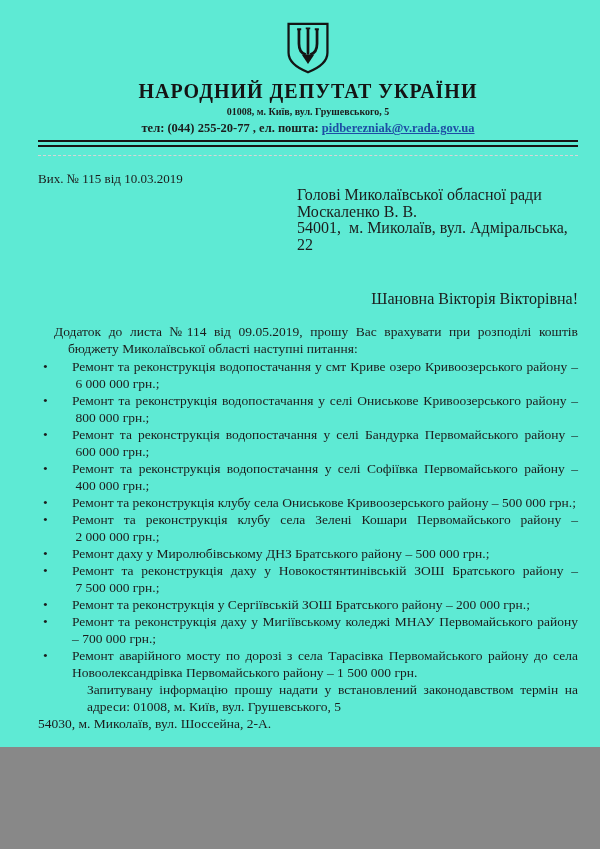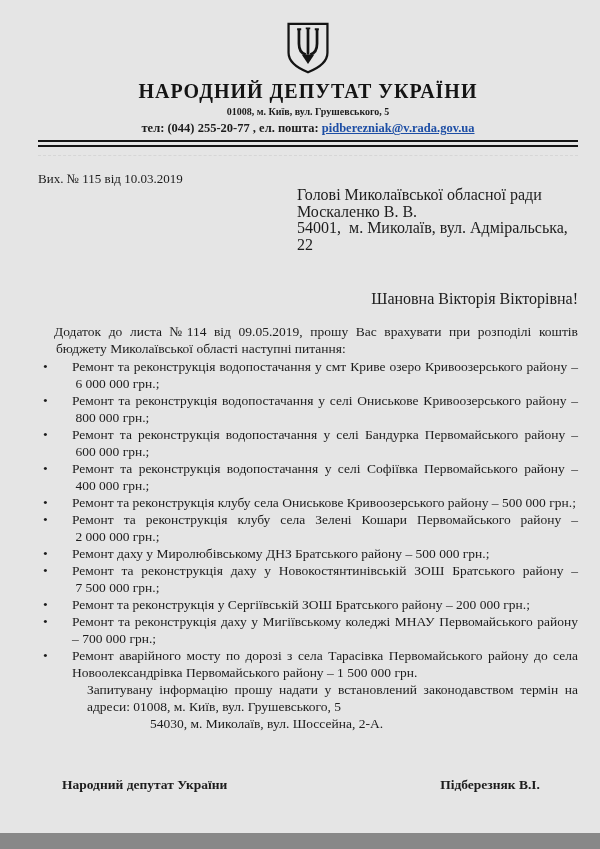--- a/index.html
+++ b/index.html
@@ -1,20 +1,20 @@
 <!DOCTYPE html>
 <html lang="uk"><head>
 <meta charset="utf-8">
 <style>
   html,body{margin:0;padding:0;background:#888;}
   .page{
     position:relative;
-    width:600px;height:833px;
+    width:600px;height:747px;
     margin:0 auto;
-    background:#e5e5e5;
+    background:#5eead4;
     font-family:"Liberation Serif","DejaVu Serif",serif;
     color:#1c1c1c;
     box-sizing:border-box;
     padding:22px 22px 0 38px;
     overflow:hidden;
   }
   
   .emblem{display:block;margin:0 auto;width:46px;height:52px;}
   .lh-title{
     text-align:center;font-weight:bold;font-size:20px;line-height:24px;
@@ -26,37 +26,37 @@
   .rule{height:3px;border-top:2px solid #161616;border-bottom:2px solid #161616;margin-top:4px;}
   .dashes{border-bottom:1px dashed #d6d6d6;margin-top:8px;}
   
   .ref{font-size:13px;margin-top:15px;line-height:16px;}
   .recipient{margin-left:259px;font-weight:normal;font-size:16px;line-height:16.5px;}
   .recipient div{white-space:pre-wrap;}
   
   .salutation{margin-top:37px;text-align:right;font-weight:normal;font-size:16px;line-height:17px;}
   .intro{margin-top:16px;font-size:13.5px;line-height:17px;}
   .intro .l1{margin-left:16px;margin-right:0;text-align:justify;text-align-last:justify;}
-  .intro .l2{margin-left:18px;}
+  .intro .l2{margin-left:30px;}
   .items{margin-top:1px;}
   .item{
     position:relative;
     padding-left:34px;
     font-size:13.5px;line-height:17px;
     text-align:justify;
   }
   .item::before{
     content:"\2022";
     position:absolute;left:5px;top:0;
     font-size:13.5px;
   }
   .closing{font-size:13.5px;line-height:17px;}
   .closing .c1{margin-left:49px;text-align:justify;text-align-last:justify;}
   .closing .c2{margin-left:49px;}
-  .closing .c3{margin-left:112px;}
+  .closing .c3{}
   
   .sig-row{
     margin-top:44px;
     display:flex;justify-content:space-between;
     margin-left:24px;margin-right:38px;
     font-weight:bold;font-size:13.5px;line-height:17px;
   }
 </style>
 </head>
 <body>

